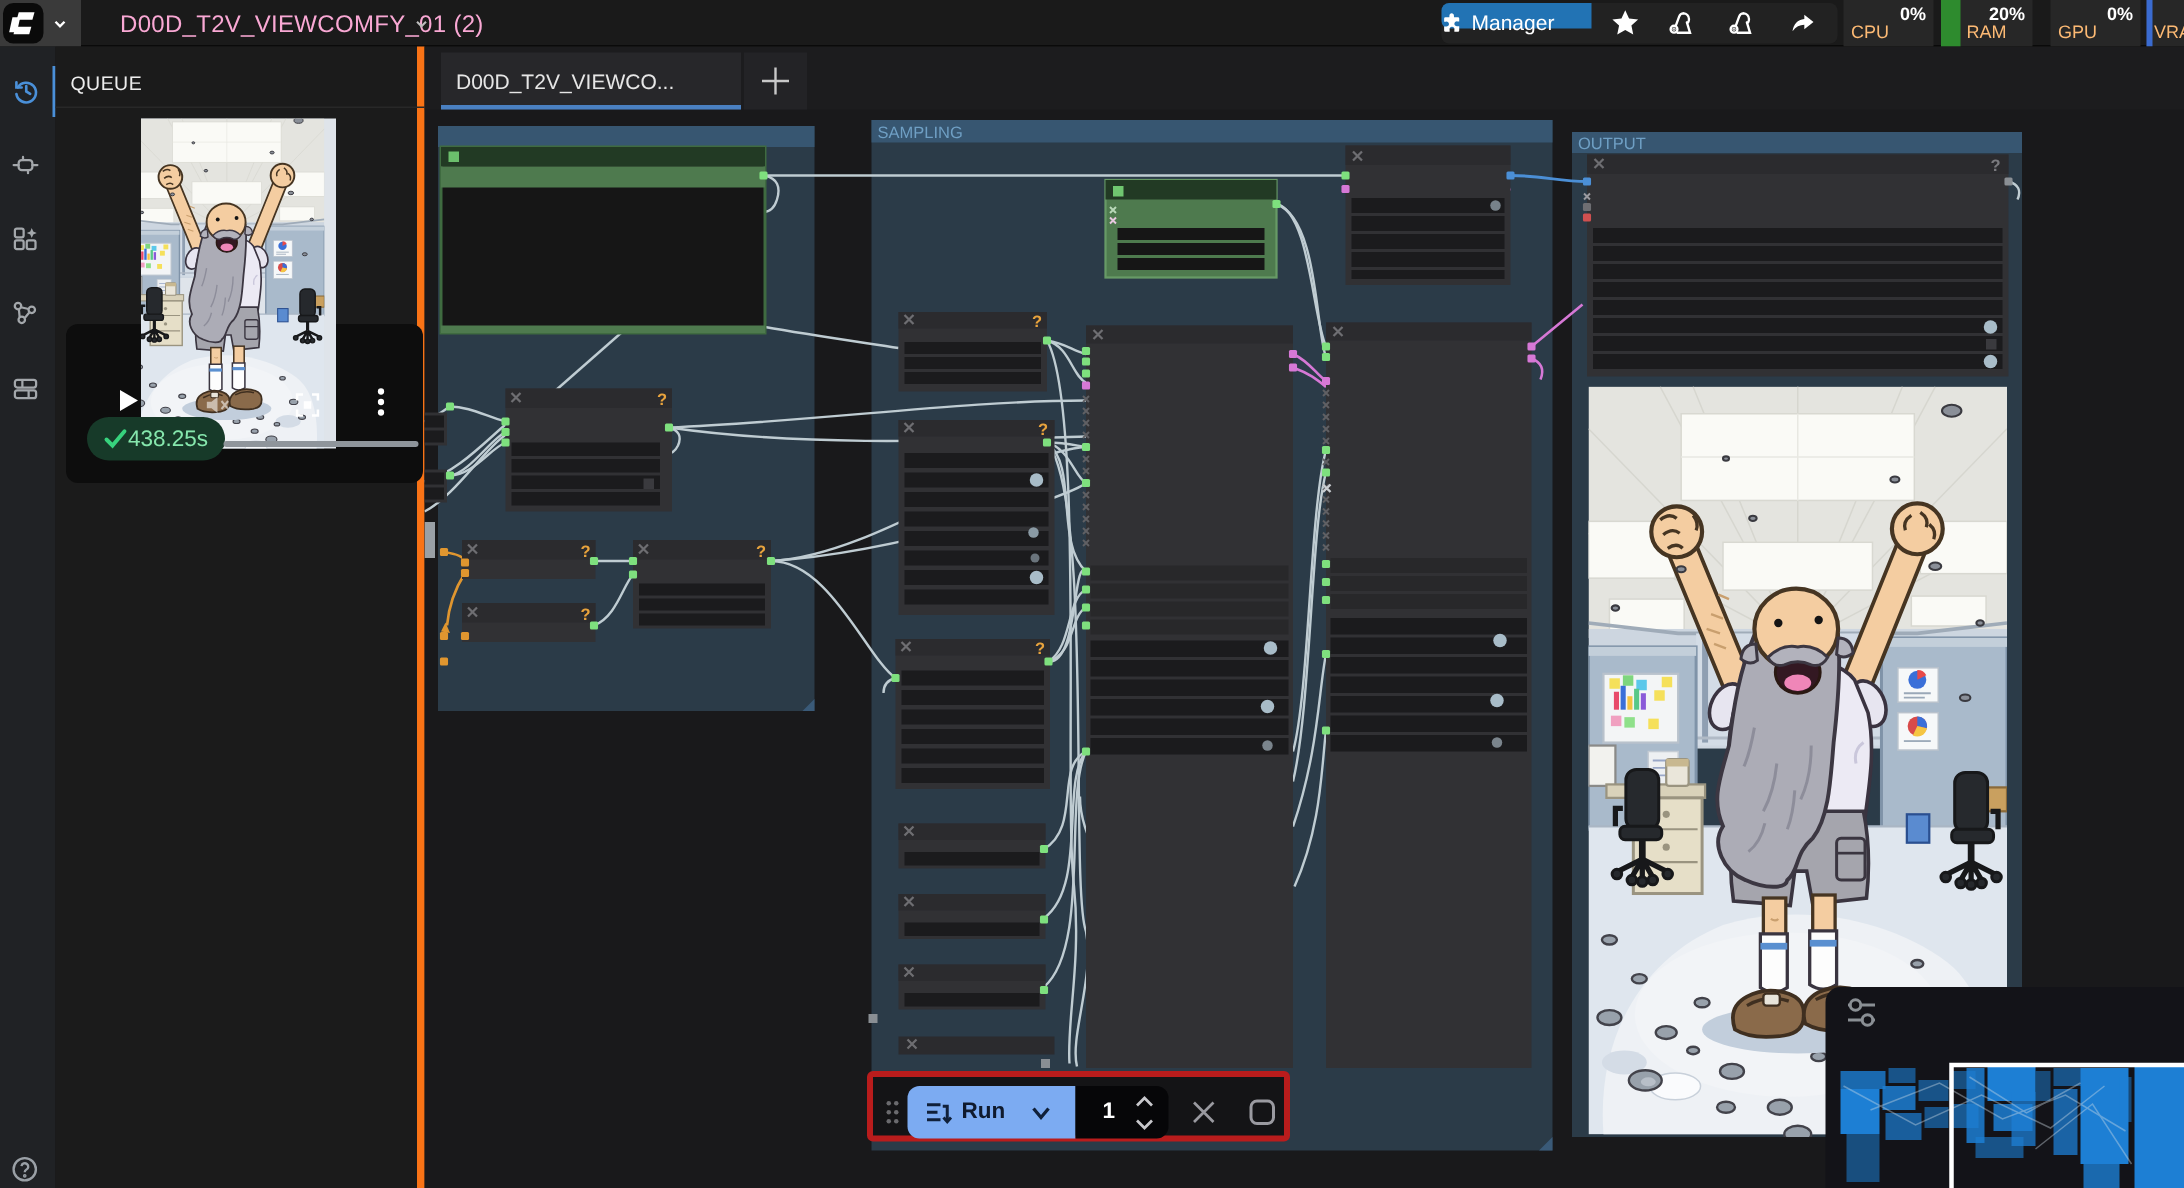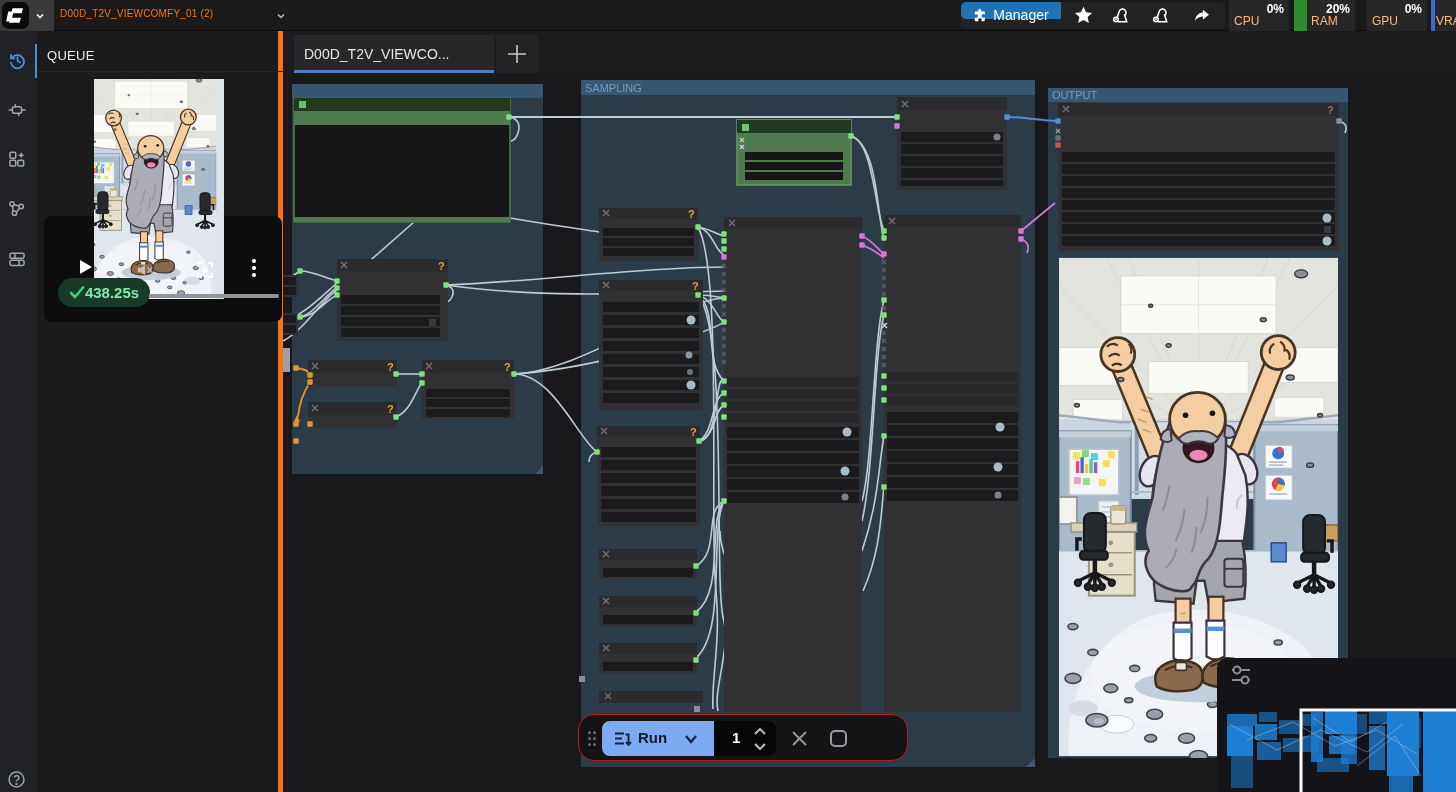--- a/index.html
+++ b/index.html
@@ -2,36 +2,36 @@
 <html><head>
 <meta charset="utf-8">
 <style>
 *{margin:0;padding:0;box-sizing:border-box}
 html,body{width:1456px;height:792px;overflow:hidden;background:#141414;font-family:"Liberation Sans",sans-serif;position:relative}
 .abs{position:absolute}
 
 #topbar{position:absolute;left:0;top:0;width:1456px;height:31px;background:#1a1a1a;border-bottom:1px solid #0a0a0a}
 #logobtn{position:absolute;left:0;top:0;width:54px;height:31px;background:#3a3a3a}
 #logo{position:absolute;left:2px;top:2px;width:27px;height:27px;background:#0a0a0a;border-radius:7px}
-#wftitle{position:absolute;left:60px;top:8px;font-size:10px;color:#f97316;letter-spacing:.2px}
+#wftitle{position:absolute;left:80px;top:8px;font-size:16px;color:#f9a8d4;letter-spacing:.2px}
 .chev{position:absolute;width:10px;height:10px}
-#mgr{position:absolute;left:961px;top:2px;width:100px;height:17px;background:#2273b4;border-radius:5px 0 0 5px;color:#fff;font-size:14px;line-height:27px;text-align:center}
+#mgr{position:absolute;left:961px;top:2px;width:100px;height:17px;background:#2273b4;border-radius:5px 0 0 5px;color:#fff;font-size:14px;line-height:27px;}
 #iconstrip{position:absolute;left:961px;top:2px;width:264px;height:27px;background:#222;border-radius:5px;z-index:-0}
 .meter{position:absolute;top:0;height:31px;background:#272727}
 .meter .lb{position:absolute;left:5px;bottom:3px;font-size:12px;color:#fdba74}
 .meter .pc{position:absolute;right:5px;top:2px;font-size:12px;color:#fff;font-weight:700}
 
 #sidebar{position:absolute;left:0;top:31px;width:37px;height:761px;background:#202225}
 
 #queue{position:absolute;left:37px;top:31px;width:246px;height:761px;background:#1b1b1b;border-right:5px solid #f97316}
 #qhdr{position:absolute;left:10px;top:17px;font-size:13px;color:#ededed;letter-spacing:.3px}
 #qdiv{position:absolute;left:0;top:40px;width:246px;height:1px;background:#282828}
 #qcard{position:absolute;left:7px;top:185px;width:238px;height:106px;background:#0d0d0d;border-radius:8px}
 #qthumb{position:absolute;left:57px;top:48px;width:130px;height:220px;overflow:hidden;background:#dfe4ea}
-#qbadge{position:absolute;left:21px;top:247px;width:92px;height:29px;background:#173a29;border-radius:15px;color:#86e7ad;font-weight:700;font-size:15px;line-height:29px;text-align:center;padding-left:16px}
+#qbadge{position:absolute;left:21px;top:247px;width:92px;height:29px;background:#173a29;border-radius:15px;color:#86e7ad;font-weight:400;font-size:15px;line-height:29px;text-align:center;padding-left:16px}
 #qprog{position:absolute;left:112px;top:263px;width:130px;height:4px;background:#8f959b;border-radius:2px}
 </style>
 </head>
 <body>
 <div id="topbar">
  <div id="logobtn"></div>
  <div id="logo"><svg width="27" height="27" viewBox="0 0 27 27">
         <g fill="#fff">
           <path d="M10.5 6.2 L21 6.2 L19.6 11.2 L9.1 11.2 Z"></path>
           <path d="M6.3 9.5 L11.5 9.5 L9.3 19.5 L4.1 19.5 Z"></path>
@@ -643,21 +643,21 @@
 <ellipse cx="110" cy="88" rx="2.5" ry="1.8" fill="#8a8f98" stroke="#3a3a40" stroke-width="1.4"></ellipse>
 <ellipse cx="62" cy="122" rx="3" ry="2" fill="#8a8f98" stroke="#3a3a40" stroke-width="1.4"></ellipse>
 <ellipse cx="232" cy="120" rx="4" ry="2.5" fill="#8a8f98" stroke="#3a3a40" stroke-width="1.4"></ellipse>
 <ellipse cx="252" cy="208" rx="3.5" ry="2.2" fill="#8a8f98" stroke="#3a3a40" stroke-width="1.4"></ellipse>
 <ellipse cx="18" cy="148" rx="2.5" ry="1.8" fill="#8a8f98" stroke="#3a3a40" stroke-width="1.4"></ellipse>
 <ellipse cx="92" cy="48" rx="2" ry="1.5" fill="#8a8f98" stroke="#3a3a40" stroke-width="1.4"></ellipse>
 <ellipse cx="262" cy="158" rx="2.5" ry="1.8" fill="#8a8f98" stroke="#3a3a40" stroke-width="1.4"></ellipse>
 </symbol>
     </defs>
   </svg>
-<div id="runbar" style="position:absolute;left:578px;top:714px;width:330px;height:47px;background:#141416;border:1px solid #b91c1c;border-radius:16px">
+<div id="runbar" style="position:absolute;left:578px;top:714px;width:282px;height:47px;background:#141416;border:4px solid #b91c1c;border-radius:4px">
  <svg style="position:absolute;left:8px;top:15px" width="10" height="17" viewBox="0 0 10 17">
       <g fill="#6a6a6e">
         <circle cx="2.5" cy="2.5" r="1.5"></circle>
         <circle cx="7.5" cy="2.5" r="1.5"></circle>
         <circle cx="2.5" cy="8.5" r="1.5"></circle>
         <circle cx="7.5" cy="8.5" r="1.5"></circle>
         <circle cx="2.5" cy="14.5" r="1.5"></circle>
         <circle cx="7.5" cy="14.5" r="1.5"></circle>
       </g>
     </svg>

